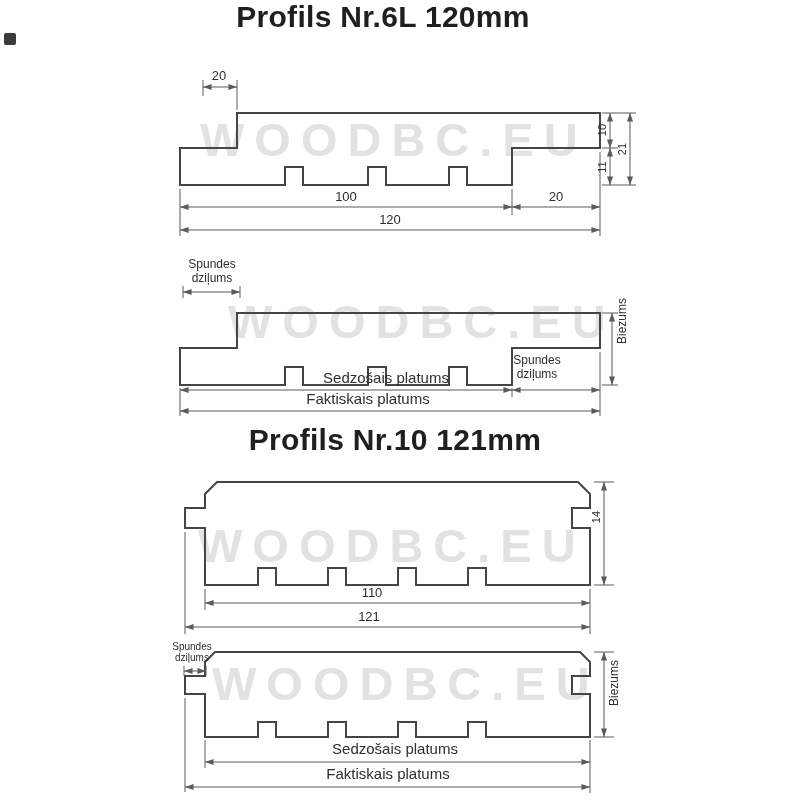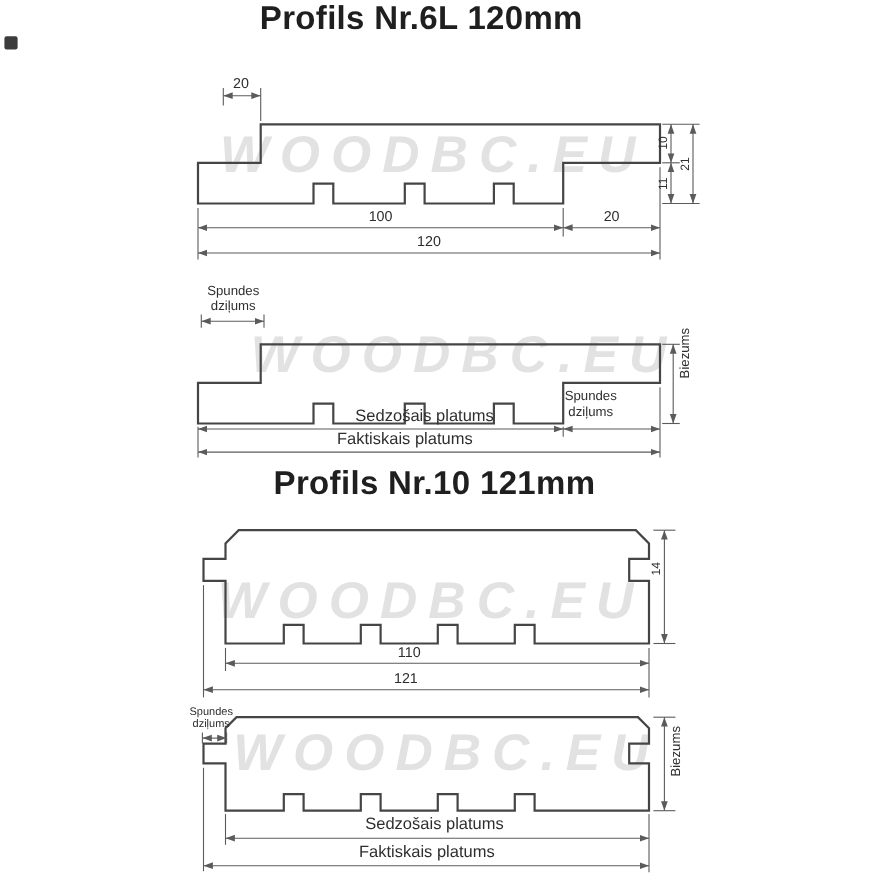--- a/index.html
+++ b/index.html
@@ -1,20 +1,20 @@
 <!DOCTYPE html>
 <html><head>
 <meta charset="utf-8">
 <style>
   html,body{margin:0;padding:0;background:#ffffff;}
   #canvas{position:relative;width:800px;height:800px;background:#ffffff;overflow:hidden;
           font-family:"Liberation Sans",sans-serif;}
   .wm-layer{position:absolute;inset:0;z-index:0;}
   .watermark{position:absolute;font-size:47px;font-weight:600;letter-spacing:10px;
-             color:#e2e2e2;white-space:nowrap;user-select:none;font-style:italic;}
+             color:#e2e2e2;white-space:nowrap;user-select:none;}
   .title{position:absolute;width:100%;text-align:center;font-size:30px;font-weight:600;
          color:#1f1f1f;letter-spacing:0.3px;z-index:2;}
   .corner-mark{position:absolute;left:4px;top:33px;width:12px;height:12px;
                background:#3c3c3c;border-radius:2px;z-index:2;}
   svg.drawing{position:absolute;left:0;top:0;z-index:1;}
   .outline{fill:none;stroke:#454545;stroke-width:2;stroke-linejoin:miter;}
   .thin line{stroke:#5b5b5b;stroke-width:1;}
   text{font-family:"Liberation Sans",sans-serif;fill:#2e2e2e;}
   .dimnum{font-size:13px;text-anchor:middle;}
   .dimnum-sm{font-size:11px;text-anchor:middle;}

